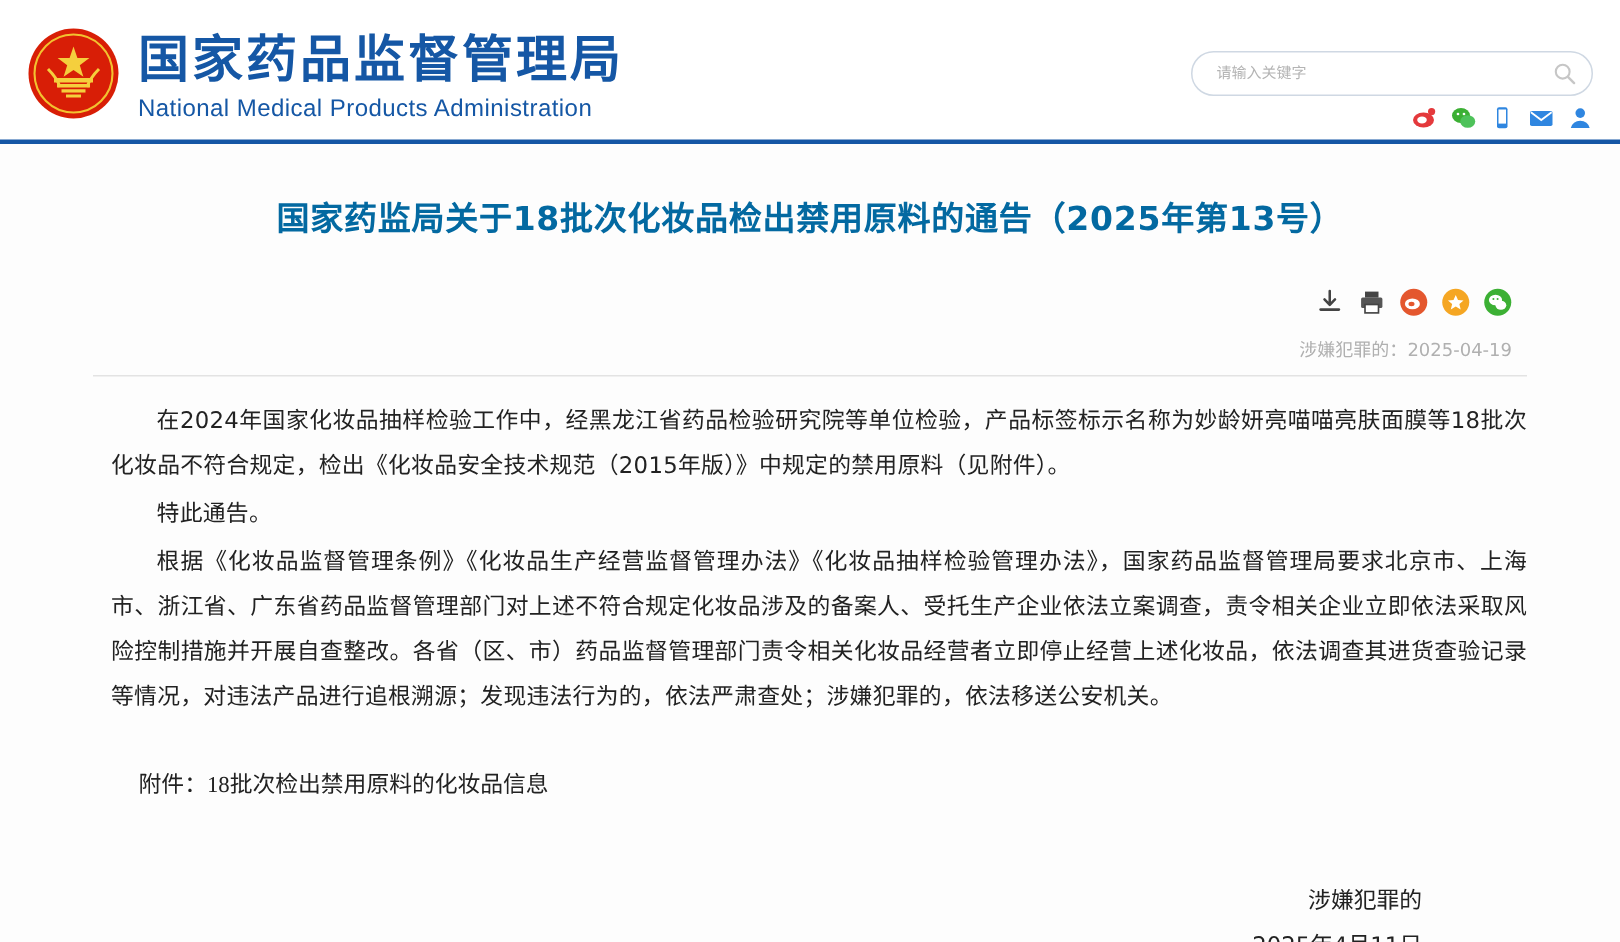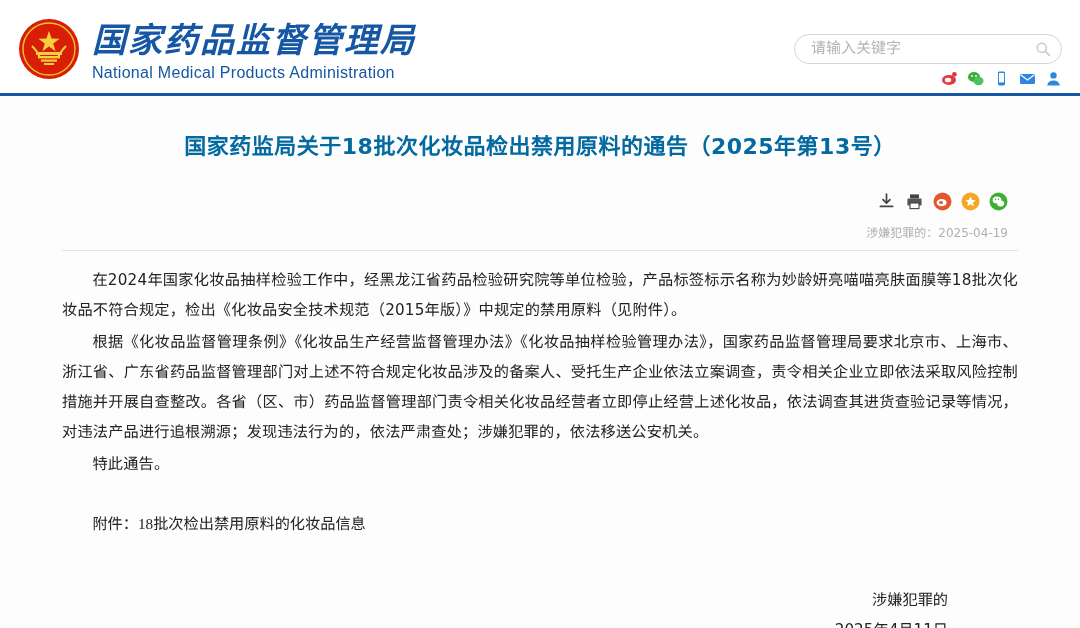--- a/index.html
+++ b/index.html
@@ -51,21 +51,20 @@
     left: 92px; top: 20px;
   }
   .brand-cn {
     font-family: "DejaVu Sans", "Liberation Sans", sans-serif;
     font-size: 34px;
     font-weight: bold;
     color: #1557a5;
     letter-spacing: 2px;
     line-height: 40px;
     white-space: nowrap;
-    font-style: italic;
   }
   .brand-en {
     font-size: 16px;
     color: #1557a5;
     letter-spacing: .3px;
     margin-top: 4px;
     white-space: nowrap;
   }
 
   
@@ -75,24 +74,24 @@
     width: 268px; height: 30px;
     border: 1px solid #cfd8e3;
     border-radius: 15px;
     background: #fff;
     display: flex; align-items: center;
     padding: 0 10px 0 14px;
   }
   .searchbox input {
     border: 0; outline: 0;
     flex: 1;
-    font-size: 15px;
+    font-size: 10px;
     color: #0369a1;
     background: transparent;
-    font-family: Liberation Mono, monospace;
+    font-family: Liberation Sans, sans-serif;
   }
   .searchbox input::placeholder { color: #b4b4b4; }
   .search-icon { width: 16px; height: 16px; opacity: .55; }
 
   .social-row {
     position: absolute;
     right: 18px; top: 70px;
     display: flex; align-items: center; gap: 9px;
   }
   .sicon { width: 17px; height: 17px; display: block; }
@@ -134,20 +133,21 @@
   }
 
   .body-text {
     margin-top: 14px;
     font-family: "DejaVu Sans", "Liberation Sans", sans-serif;
     font-size: 15.2px;
     line-height: 30px;
     color: #222;
     text-align: justify;
     letter-spacing: .2px;
+    margin-left: 12px;
   }
   .body-text p {
     margin: 0 0 2px 0;
     text-indent: 2em;
   }
   .attachment {
     margin-top: 30px;
     font-family: Liberation Serif, serif;
     font-size: 15.2px;
     line-height: 30px;
@@ -289,22 +289,22 @@
     </div>
 
     <div class="pubtime">
       <span>涉嫌犯罪的：</span><span>2025-04-19</span>
     </div>
 
     <div class="divider"></div>
 
     <div class="body-text">
       <p>在2024年国家化妆品抽样检验工作中，经黑龙江省药品检验研究院等单位检验，产品标签标示名称为妙龄妍亮喵喵亮肤面膜等18批次化妆品不符合规定，检出《化妆品安全技术规范（2015年版）》中规定的禁用原料（见附件）。</p>
+      <p>特此通告。</p>
       <p>根据《化妆品监督管理条例》《化妆品生产经营监督管理办法》《化妆品抽样检验管理办法》，国家药品监督管理局要求北京市、上海市、浙江省、广东省药品监督管理部门对上述不符合规定化妆品涉及的备案人、受托生产企业依法立案调查，责令相关企业立即依法采取风险控制措施并开展自查整改。各省（区、市）药品监督管理部门责令相关化妆品经营者立即停止经营上述化妆品，依法调查其进货查验记录等情况，对违法产品进行追根溯源；发现违法行为的，依法严肃查处；涉嫌犯罪的，依法移送公安机关。</p>
-      <p>特此通告。</p>
     </div>
 
     <div class="attachment">附件：18批次检出禁用原料的化妆品信息</div>
 
     <div class="signature">
       <div>涉嫌犯罪的</div>
       <div>2025年4月11日</div>
     </div>
 
   </div>

